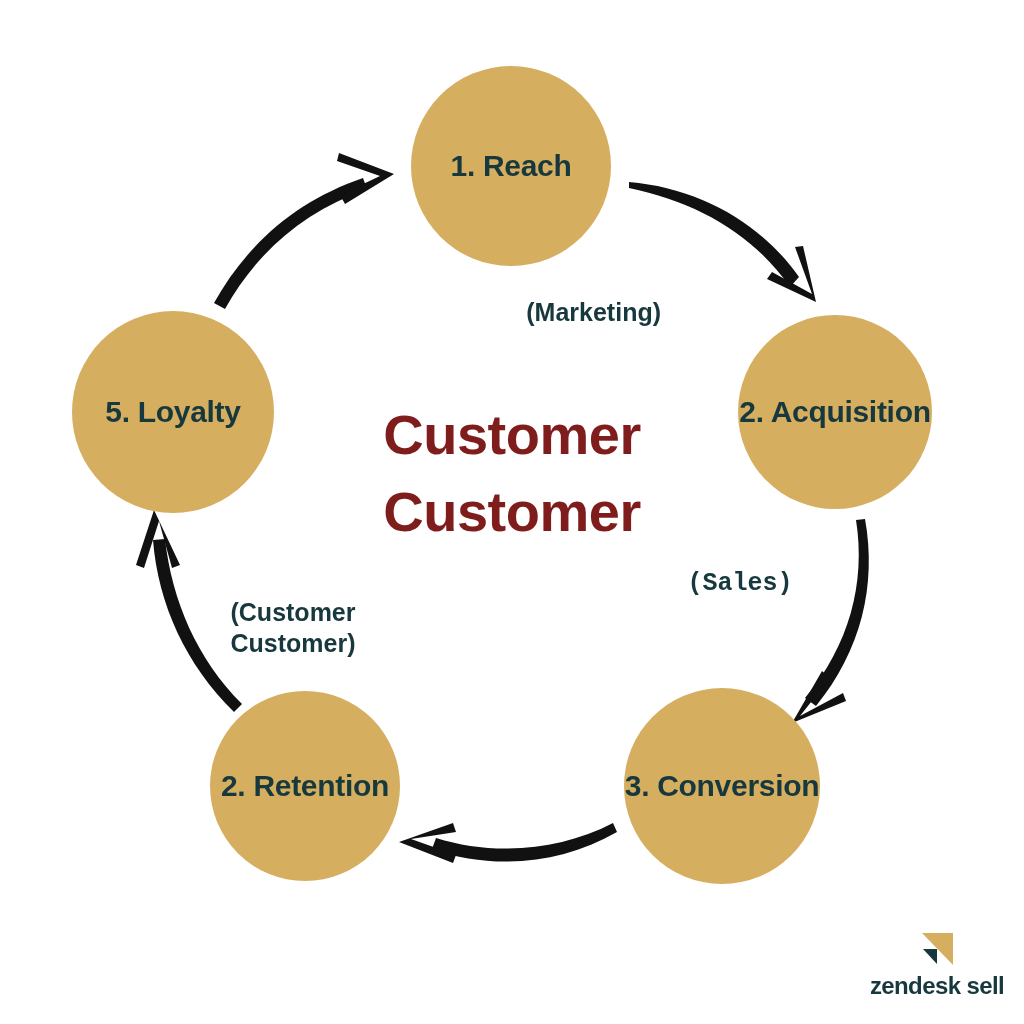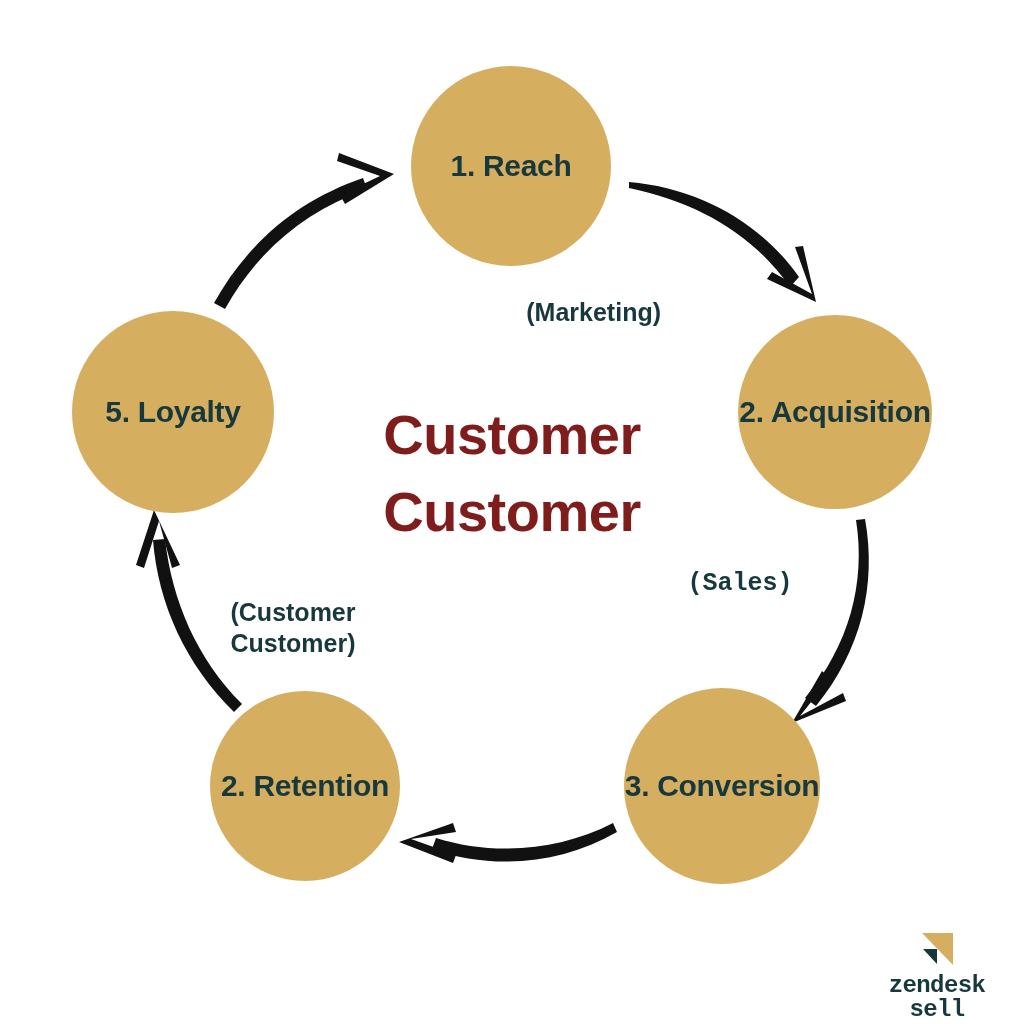--- a/index.html
+++ b/index.html
@@ -84,21 +84,21 @@
     width: 34px;
     height: 34px;
   }
   #brand-wordmark {
     position: absolute;
     left: 0;
     top: 42px;
     width: 150px;
     text-align: center;
     color: #17383d;
-    font-family: Liberation Mono, monospace;
+    font-family: Liberation Sans, sans-serif;
     font-weight: 700;
     font-size: 24px;
     letter-spacing: -0.6px;
     line-height: 1;
   }
 </style>
 </head>
 <body>
 
 <div id="stage">

